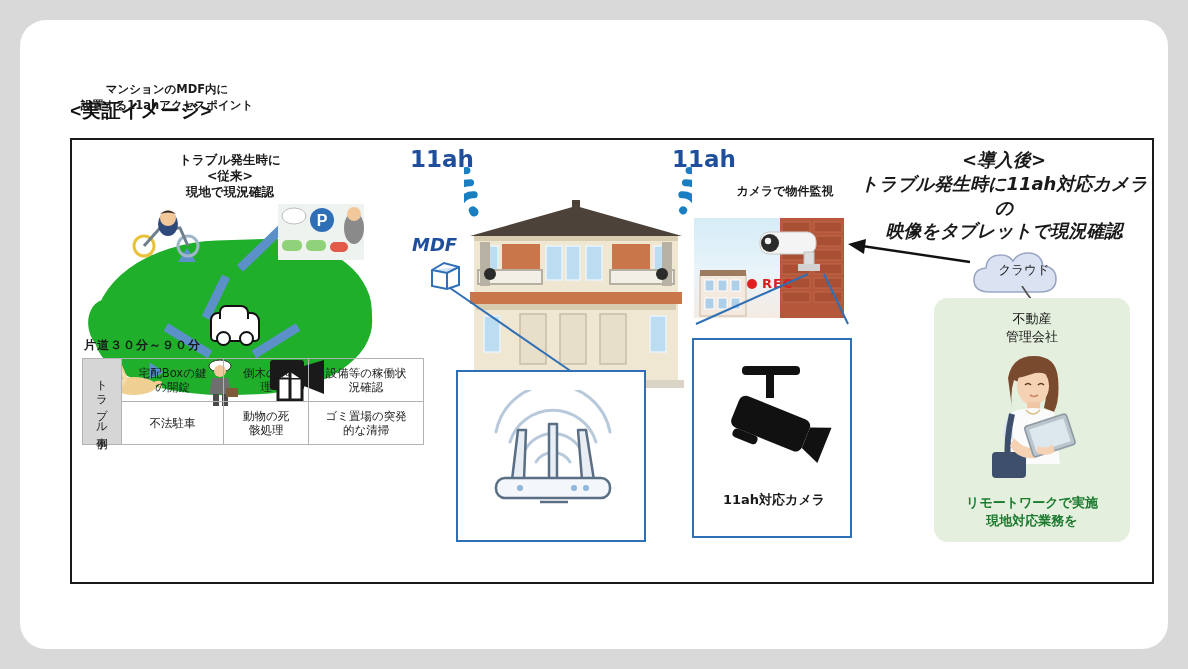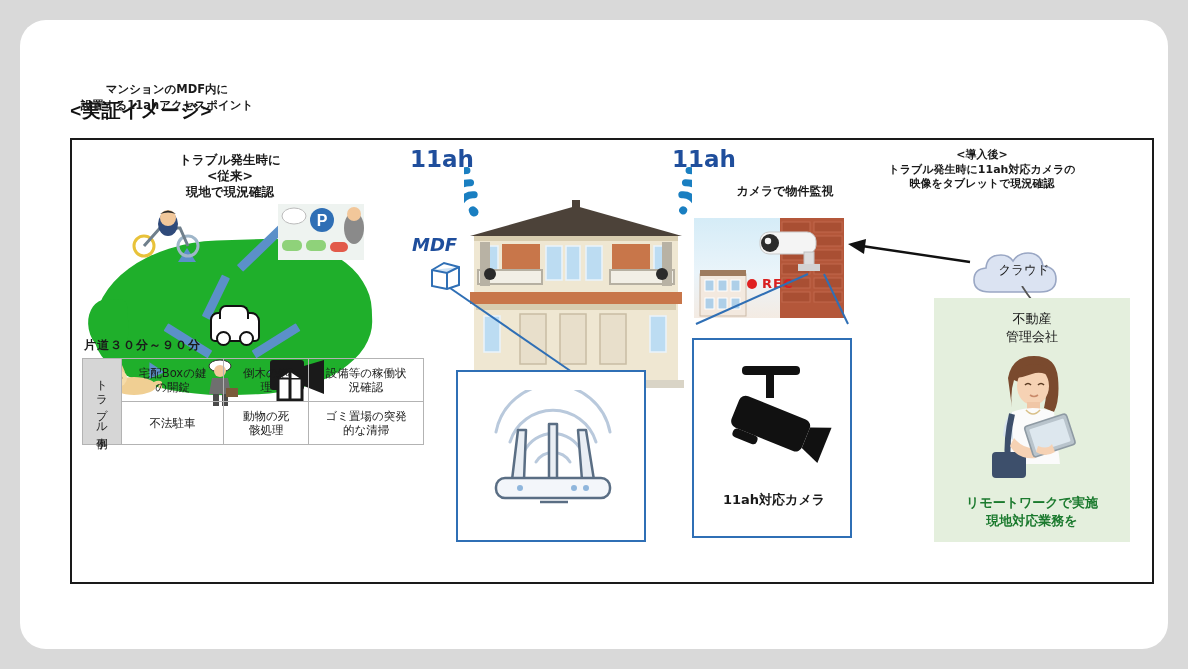--- a/index.html
+++ b/index.html
@@ -104,27 +104,27 @@
     overflow:hidden;
   }
   #cam-callout{
     position:absolute;left:620px;top:166px;width:160px;height:200px;
     border:2px solid #2f6fb5;box-sizing:border-box;background:#fff;margin-top:32px;
   }
   #cam-callout-lbl{left:0;top:152px;width:160px;font-size:13px;font-weight:bold;}
   #cam-big{position:absolute;left:22px;top:24px;width:118px;height:104px;}
 
   
-  #after-head{left:764px;top:8px;width:292px;font-size:11px;font-weight:bold;line-height:1.32;}
+  #after-head{left:786px;top:8px;width:292px;font-size:18px;font-weight:bold;line-height:1.32;font-style:italic;}
   #cloud{
     position:absolute;left:898px;top:108px;width:108px;height:50px;
   }
   #cloud-lbl{position:absolute;left:0;top:14px;width:108px;text-align:center;font-size:12.5px;font-weight:normal;color:#1a1a1a;}
   #green-box{
-    position:absolute;left:862px;top:158px;width:196px;height:244px;background:#e4efdd;
+    position:absolute;left:862px;top:158px;width:196px;height:244px;background:#e4efdd;border-radius:14px;
   }
   #company-lbl{left:0;top:12px;width:196px;font-size:13px;line-height:1.35;}
   #remote-lbl{left:0;top:196px;width:196px;font-size:13px;font-weight:bold;color:#1b7a2e;line-height:1.35;}
   #woman{position:absolute;left:44px;top:54px;width:108px;height:128px;}
 </style>
 </head>
 <body>
 
 <div class="slide-card">
 

